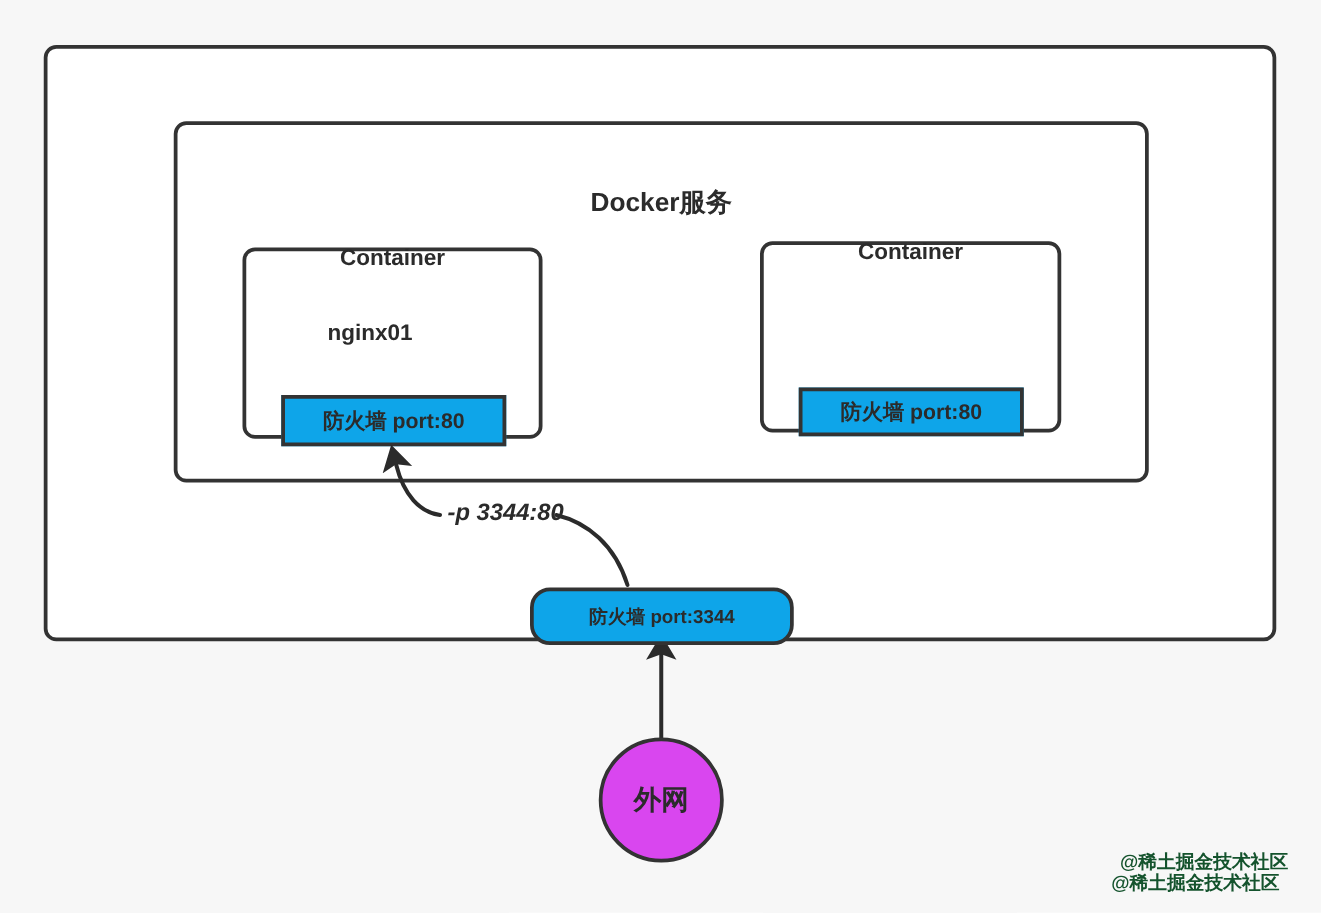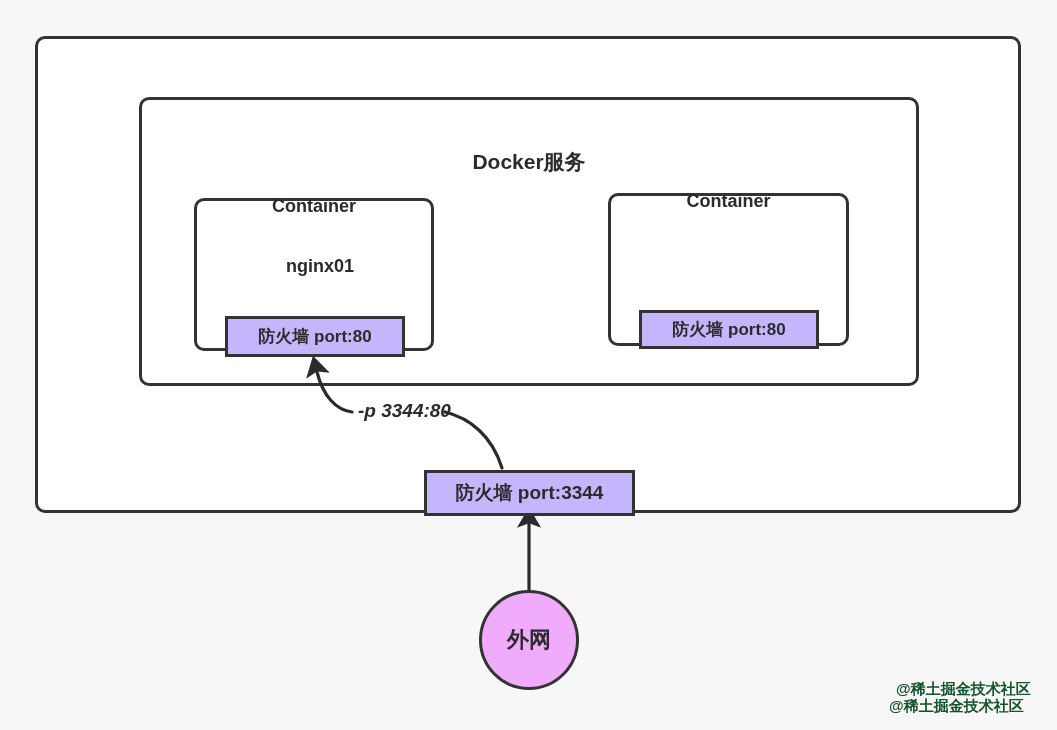--- a/index.html
+++ b/index.html
@@ -102,35 +102,35 @@
     left: 608px;
     top: 191px;
     width: 241px;
   }
 
   .container-name {
     font-size: 18px;
   }
 
   .container-1-name {
-    left: 210px;
+    left: 186px;
     top: 256px;
     width: 220px;
   }
 
   .container-2-name {
     left: 608px;
     top: 251px;
     width: 241px;
   }
 
   .fw-box {
     position: absolute;
     box-sizing: border-box;
-    background: #c4b5fd;
+    background: #0ea5e9;
     border: 3px solid #333333;
     display: flex;
     align-items: center;
     justify-content: center;
     font-size: 17px;
     font-weight: bold;
     white-space: nowrap;
     color: #2b2b2b;
   }
 
@@ -146,34 +146,34 @@
     top: 310px;
     width: 180px;
     height: 39px;
   }
 
   .fw-main {
     left: 424px;
     top: 470px;
     width: 211px;
     height: 46px;
-    border-radius: 0;
-    font-size: 19px;
+    border-radius: 16px;
+    font-size: 15px;
   }
 
   .ext-circle {
     position: absolute;
     left: 479px;
     top: 590px;
     width: 100px;
     height: 100px;
     box-sizing: border-box;
     border: 3px solid #333333;
     border-radius: 50%;
-    background: #f0abfc;
+    background: #d946ef;
     display: flex;
     align-items: center;
     justify-content: center;
     font-size: 22px;
     font-weight: bold;
     color: #2b2b2b;
   }
 
   .edge-label {
     position: absolute;

